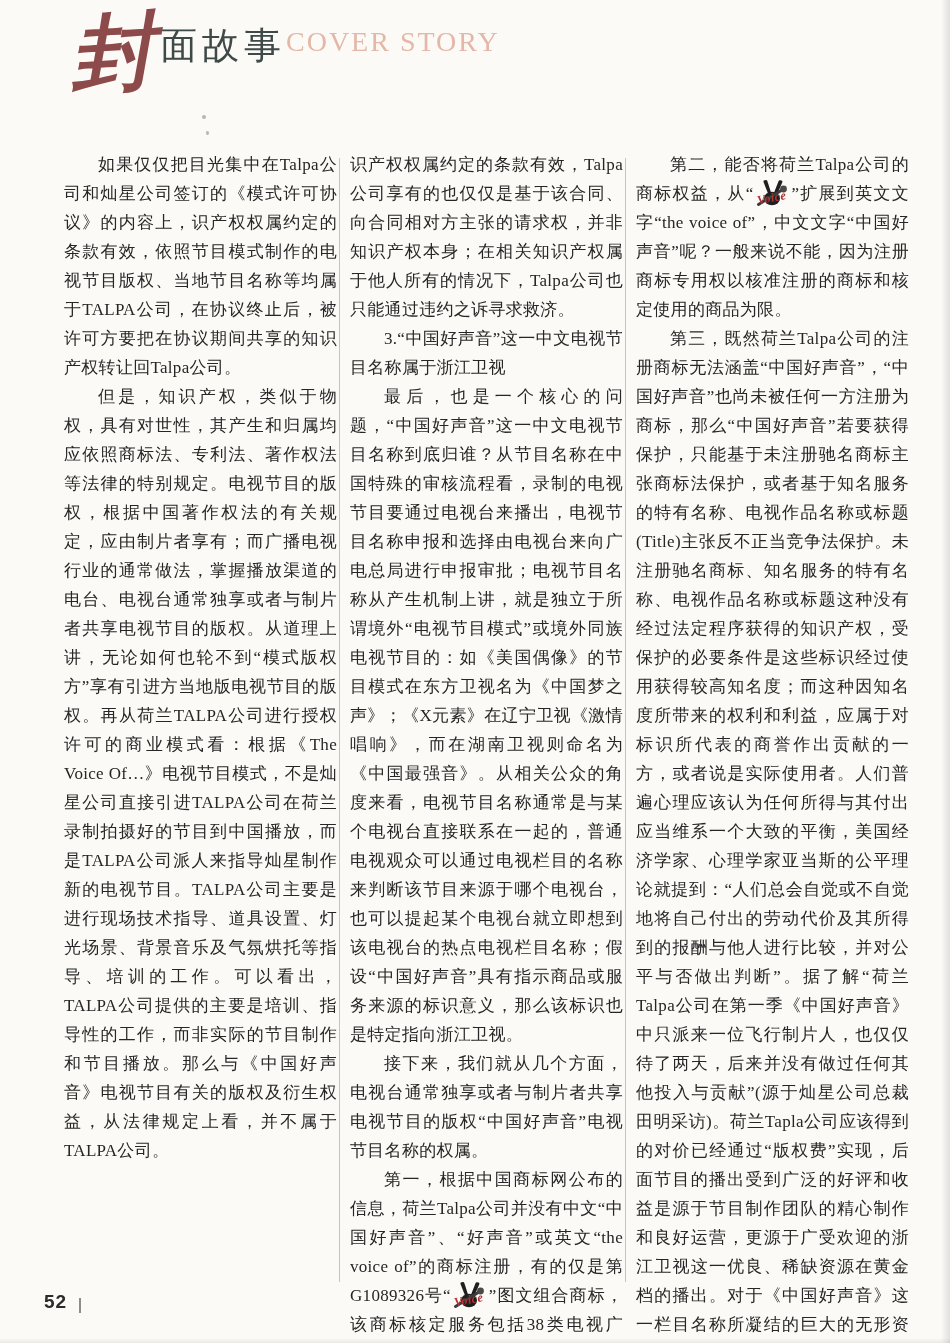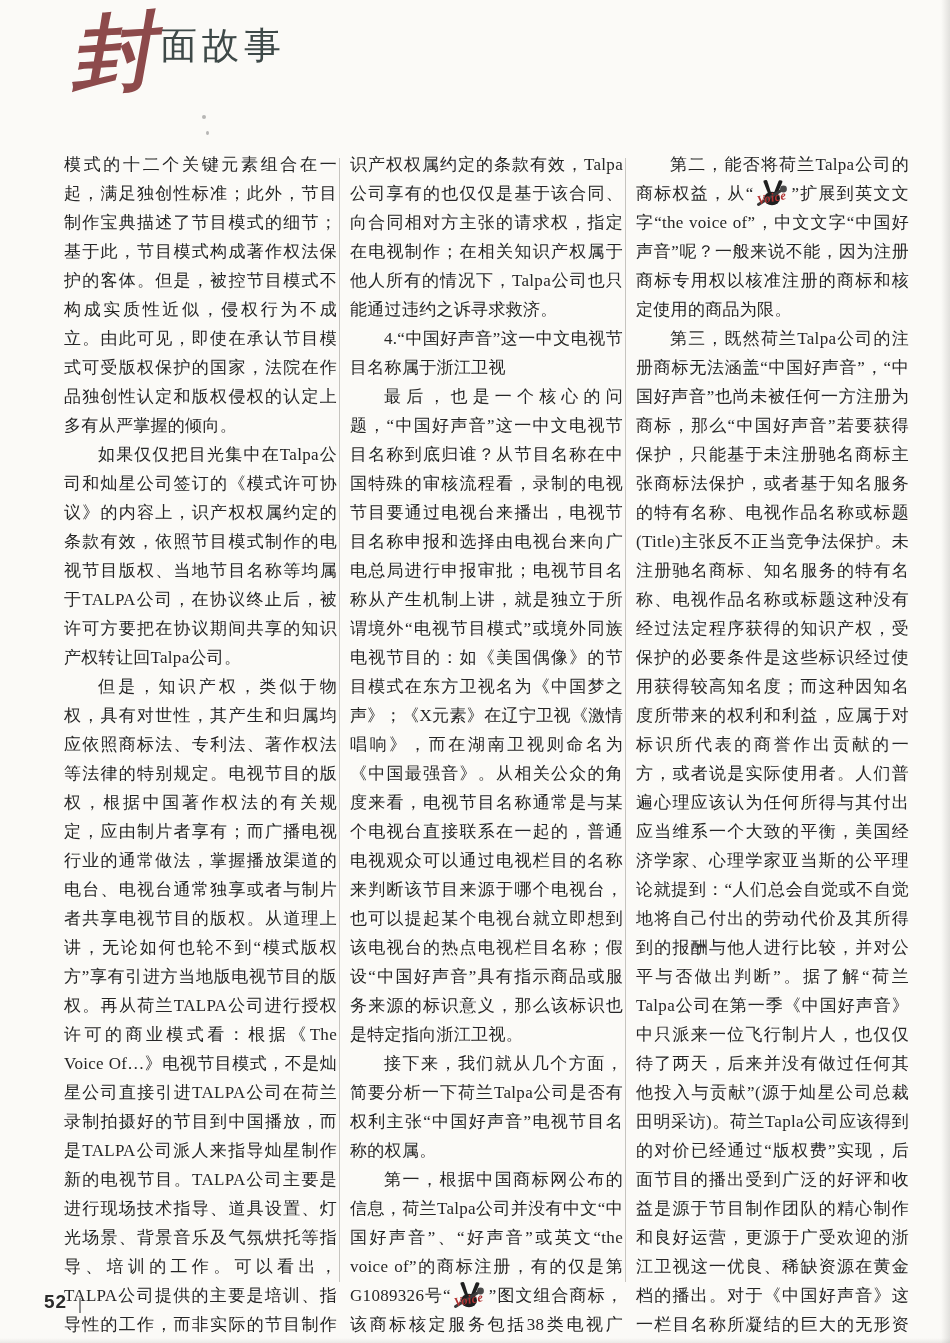--- a/index.html
+++ b/index.html
@@ -60,38 +60,38 @@
 </style>
 </head>
 <body>
 
 <div class="page">
 
   <header class="brand">
     <span class="brand-char" style="color: rgb(141, 74, 75);">封</span>
     <span class="brand-text">
       <span class="brand-cn" style="color: rgb(62, 73, 72);">面故事</span>
+      <span class="brand-en" style="color: rgb(228, 183, 167);">COVER STORY</span>
     </span>
   </header>
 
   <span class="speck sp1"></span>
   <span class="speck sp2"></span>
 
   <main class="article">
     <section class="col c0">
-        <p class="para">模式的十二个关键元素组合在一起，满足独创性标准；此外，节目制作宝典描述了节目模式的细节；基于此，节目模式构成著作权法保护的客体。但是，被控节目模式不构成实质性近似，侵权行为不成立。由此可见，即使在承认节目模式可受版权保护的国家，法院在作品独创性认定和版权侵权的认定上多有从严掌握的倾向。</p>
         <p class="para indent">如果仅仅把目光集中在Talpa公司和灿星公司签订的《模式许可协议》的内容上，识产权权属约定的条款有效，依照节目模式制作的电视节目版权、当地节目名称等均属于TALPA公司，在协议终止后，被许可方要把在协议期间共享的知识产权转让回Talpa公司。</p>
         <p class="para indent">但是，知识产权，类似于物权，具有对世性，其产生和归属均应依照商标法、专利法、著作权法等法律的特别规定。电视节目的版权，根据中国著作权法的有关规定，应由制片者享有；而广播电视行业的通常做法，掌握播放渠道的电台、电视台通常独享或者与制片者共享电视节目的版权。从道理上讲，无论如何也轮不到“模式版权方”享有引进方当地版电视节目的版权。再从荷兰TALPA公司进行授权许可的商业模式看：根据《The Voice Of…》电视节目模式，不是灿星公司直接引进TALPA公司在荷兰录制拍摄好的节目到中国播放，而是TALPA公司派人来指导灿星制作新的电视节目。TALPA公司主要是进行现场技术指导、道具设置、灯光场景、背景音乐及气氛烘托等指导、培训的工作。可以看出，TALPA公司提供的主要是培训、指导性的工作，而非实际的节目制作和节目播放。那么与《中国好声音》电视节目有关的版权及衍生权益，从法律规定上看，并不属于TALPA公司。</p>
       </section>
     <div class="divider d1"></div>
     <section class="col c1">
-        <p class="para">识产权权属约定的条款有效，Talpa公司享有的也仅仅是基于该合同、向合同相对方主张的请求权，指定在电视制作；在相关知识产权属于他人所有的情况下，Talpa公司也只能通过违约之诉寻求救济。</p>
-        <p class="para indent">4.“中国好声音”这一中文电视节目名称属于浙江卫视</p>
+        <p class="para">识产权权属约定的条款有效，Talpa公司享有的也仅仅是基于该合同、向合同相对方主张的请求权，并非知识产权本身；在相关知识产权属于他人所有的情况下，Talpa公司也只能通过违约之诉寻求救济。</p>
+        <p class="para indent">3.“中国好声音”这一中文电视节目名称属于浙江卫视</p>
         <p class="para indent">最后，也是一个核心的问题，“中国好声音”这一中文电视节目名称到底归谁？从节目名称在中国特殊的审核流程看，录制的电视节目要通过电视台来播出，电视节目名称申报和选择由电视台来向广电总局进行申报审批；电视节目名称从产生机制上讲，就是独立于所谓境外“电视节目模式”或境外同族电视节目的：如《美国偶像》的节目模式在东方卫视名为《中国梦之声》；《X元素》在辽宁卫视《激情唱响》，而在湖南卫视则命名为《中国最强音》。从相关公众的角度来看，电视节目名称通常是与某个电视台直接联系在一起的，普通电视观众可以通过电视栏目的名称来判断该节目来源于哪个电视台，也可以提起某个电视台就立即想到该电视台的热点电视栏目名称；假设“中国好声音”具有指示商品或服务来源的标识意义，那么该标识也是特定指向浙江卫视。</p>
-        <p class="para indent">接下来，我们就从几个方面，简要分析一下荷兰Talpa公司是否有权利主张“中国好声音”电视节目名称的权属。</p>
+        <p class="para indent">接下来，我们就从几个方面，电视台通常独享或者与制片者共享电视节目的版权“中国好声音”电视节目名称的权属。</p>
         <p class="para indent">第一，根据中国商标网公布的信息，荷兰Talpa公司并没有中文“中国好声音”、“好声音”或英文“the voice of”的商标注册，有的仅是第G1089326号“<svg class="voice-logo" xmlns="http://www.w3.org/2000/svg" viewBox="0 0 36 29">
       <path d="M14 17 L8.5 3 Q8 1.6 9.6 1.3 L11 1.1 Q12 1 12.4 2.2 L16.5 15 Z" fill="#1f1f1f"></path>
       <path d="M18.5 15 L23.5 2.2 Q24 1 25 1.2 L26.5 1.5 Q27.8 1.8 27.3 3.2 L21.5 17 Z" fill="#1f1f1f"></path>
       <ellipse cx="17" cy="19.5" rx="8" ry="6.8" fill="#1f1f1f"></ellipse>
       <line x1="3.5" y1="25.5" x2="27" y2="11" stroke="#3b3b3b" stroke-width="3" stroke-linecap="round"></line>
       <circle cx="28.5" cy="10" r="3.4" fill="#4a4a4a"></circle>
       <text x="3" y="25.5" font-size="12.5" font-style="italic" font-weight="bold" fill="#b23131" font-family="serif" transform="rotate(-11 3 25.5)">Voice</text>
     </svg>”图文组合商标，该商标核定服务包括38类电视广播、第41类电视制作等服务。从“”商标标志看，V字手势加麦克的图形占了标志设计的绝大部分，具有较强的视觉冲击力；相对而言文字部分“the voice of”占比不大，且突出的文字部分“Voice”指定在电视制作、电视广播，尤其是歌唱比赛选秀节目中，显著性较弱。假设该商标仅有文字部分“the voice of”，显然是难</p>
       </section>
     <div class="divider d2"></div>

